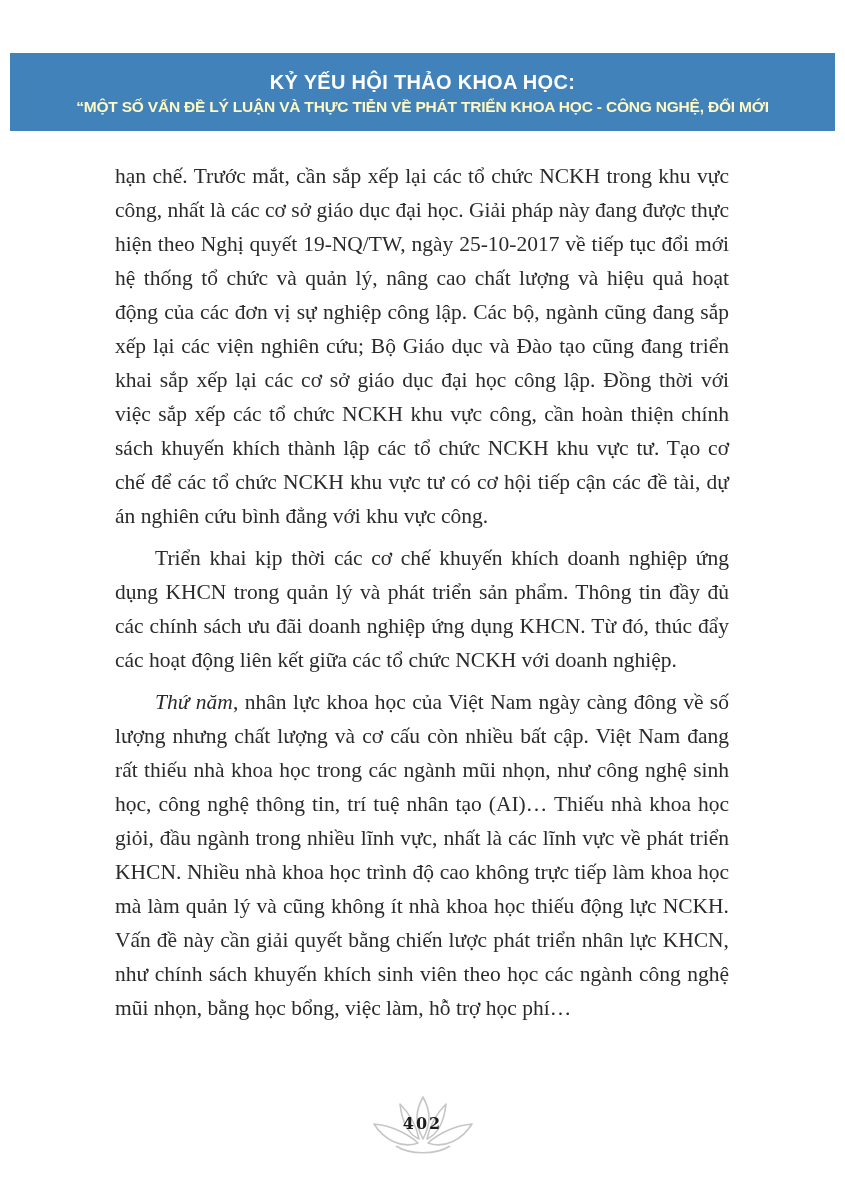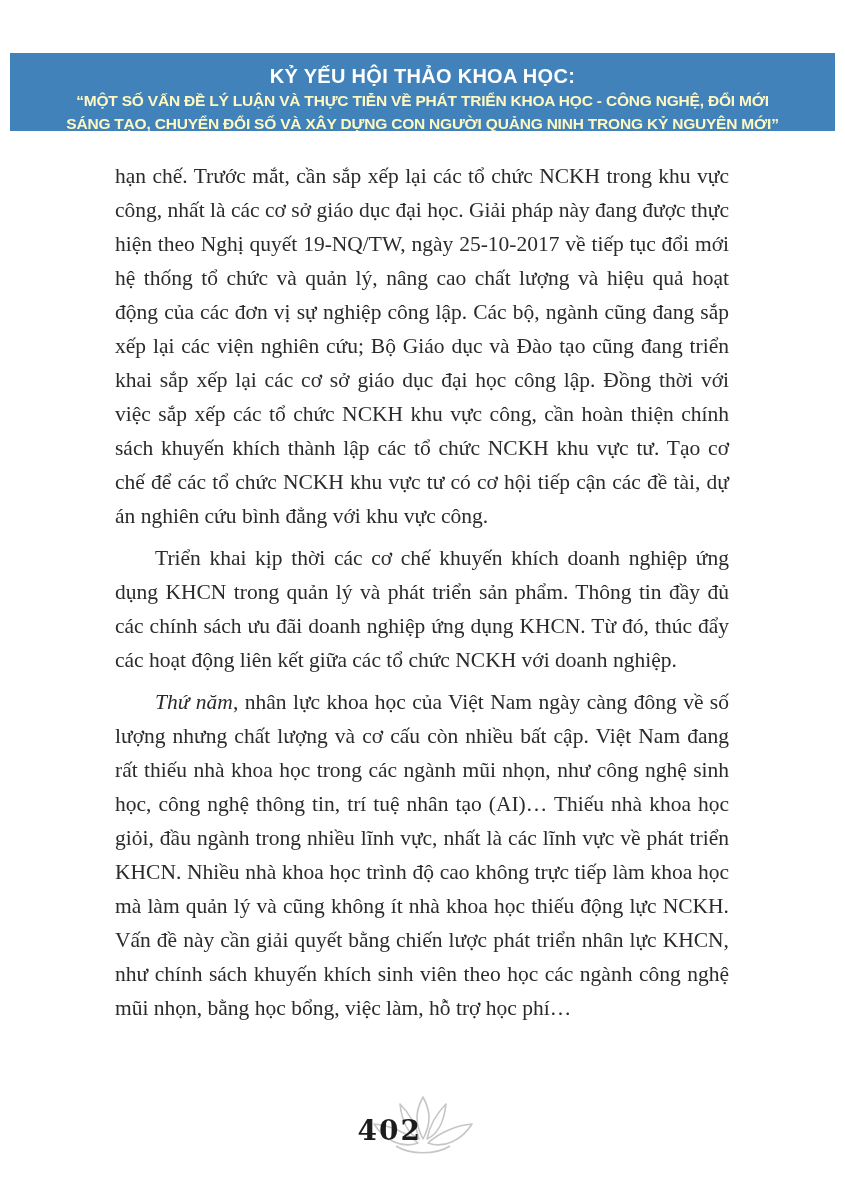--- a/index.html
+++ b/index.html
@@ -22,21 +22,21 @@
     left: 10px;
     top: 53px;
     width: 825px;
     height: 78px;
     background: #4182ba;
     text-align: center;
     font-family: "Liberation Sans", sans-serif;
     font-weight: bold;
   }
   .banner-line1 {
-    padding-top: 10px;
+    padding-top: 16px;
     font-size: 20px;
     line-height: 26px;
     color: #ffffff;
     letter-spacing: 0.3px;
   }
   .banner-line2, .banner-line3 {
     font-size: 15.5px;
     line-height: 23px;
     color: #fef9c3;
     letter-spacing: -0.2px;
@@ -75,37 +75,36 @@
   .lotus-svg {
     position: absolute;
     left: 0;
     top: 0;
   }
   .page-number {
     position: absolute;
     left: 0;
     top: 20px;
     width: 130px;
-    text-align: left;
+    text-align: center;
     font-family: "DejaVu Serif", serif;
     font-weight: bold;
-    font-size: 28px;
+    font-size: 16px;
     letter-spacing: 2px;
     color: #1c1c1c;
   }
 </style>
 </head>
 <body>
 
 <div class="page">
 
   <header class="banner">
     <div class="banner-line1">KỶ YẾU HỘI THẢO KHOA HỌC:</div>
     <div class="banner-line2">“MỘT SỐ VẤN ĐỀ LÝ LUẬN VÀ THỰC TIỄN VỀ PHÁT TRIỂN KHOA HỌC - CÔNG NGHỆ, ĐỔI MỚI</div>
-    <div class="banner-line3">SÁNG TẠO, CHUYỂN ĐỔI SỐ VÀ XÂY DỰNG CON NGƯỜI QUẢNG NINH TRONG KỶ NGUYÊN MỚI”</div>
   </header>
 
   <main class="body-text">
     <p class="para"><span>hạn chế. Trước mắt, cần sắp xếp lại các tổ chức NCKH trong khu vực công, nhất là các cơ sở giáo dục đại học. Giải pháp này đang được thực hiện theo Nghị quyết 19-NQ/TW, ngày 25-10-2017 về tiếp tục đổi mới hệ thống tổ chức và quản lý, nâng cao chất lượng và hiệu quả hoạt động của các đơn vị sự nghiệp công lập. Các bộ, ngành cũng đang sắp xếp lại các viện nghiên cứu; Bộ Giáo dục và Đào tạo cũng đang triển khai sắp xếp lại các cơ sở giáo dục đại học công lập. Đồng thời với việc sắp xếp các tổ chức NCKH khu vực công, cần hoàn thiện chính sách khuyến khích thành lập các tổ chức NCKH khu vực tư. Tạo cơ chế để các tổ chức NCKH khu vực tư có cơ hội tiếp cận các đề tài, dự án nghiên cứu bình đẳng với khu vực công.</span></p>
     <p class="para indent"><span>Triển khai kịp thời các cơ chế khuyến khích doanh nghiệp ứng dụng KHCN trong quản lý và phát triển sản phẩm. Thông tin đầy đủ các chính sách ưu đãi doanh nghiệp ứng dụng KHCN. Từ đó, thúc đẩy các hoạt động liên kết giữa các tổ chức NCKH với doanh nghiệp.</span></p>
     <p class="para indent"><span class="italic-lead">Thứ năm</span><span>, nhân lực khoa học của Việt Nam ngày càng đông về số lượng nhưng chất lượng và cơ cấu còn nhiều bất cập. Việt Nam đang rất thiếu nhà khoa học trong các ngành mũi nhọn, như công nghệ sinh học, công nghệ thông tin, trí tuệ nhân tạo (AI)… Thiếu nhà khoa học giỏi, đầu ngành trong nhiều lĩnh vực, nhất là các lĩnh vực về phát triển KHCN. Nhiều nhà khoa học trình độ cao không trực tiếp làm khoa học mà làm quản lý và cũng không ít nhà khoa học thiếu động lực NCKH. Vấn đề này cần giải quyết bằng chiến lược phát triển nhân lực KHCN, như chính sách khuyến khích sinh viên theo học các ngành công nghệ mũi nhọn, bằng học bổng, việc làm, hỗ trợ học phí…</span></p>
   </main>
 
   <footer class="footer">
     <div class="lotus-wrap">

